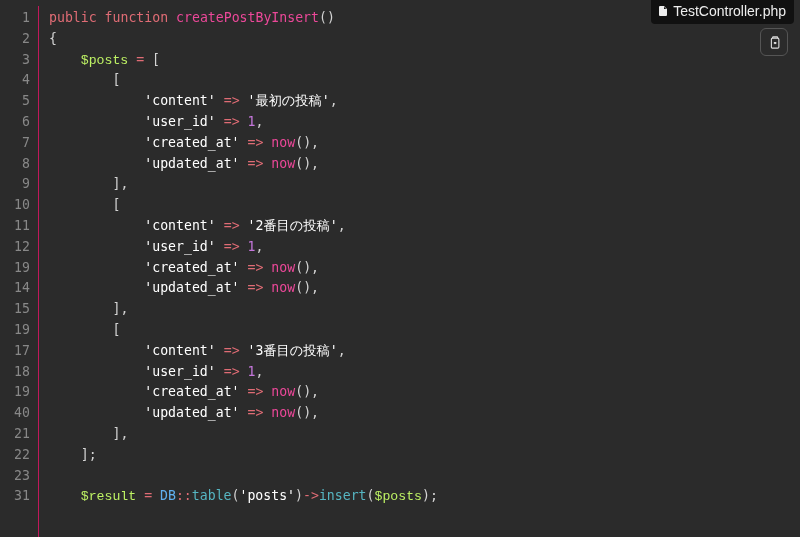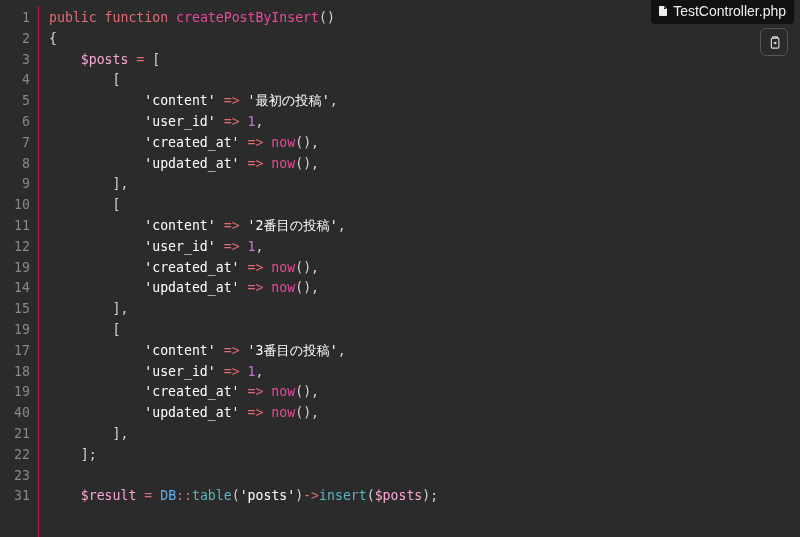--- a/index.html
+++ b/index.html
@@ -69,21 +69,21 @@
   .code {
     color: #d4d4d4;
     white-space: pre;
     padding-top: 2px;
   }
   .line { height: 20.8px; }
   
   .kw   { color: #e06c75; }  
   .fn   { color: #ec4899; }  
   .cls  { color: #61afef; }  
-  .var  { color: #f9a8d4; }  
+  .var  { color: #bef264; font-family: Liberation Mono, monospace; }  
   .op   { color: #e06c75; }  
   .str  { color: #ffffff; }  
   .num  { color: #c678dd; }  
   .punc { color: #d4d4d4; }  
   .mth  { color: #56b6c2; margin-top: 40px; }  
 </style>
 </head>
 <body>
 
 <div class="filename-tab">

